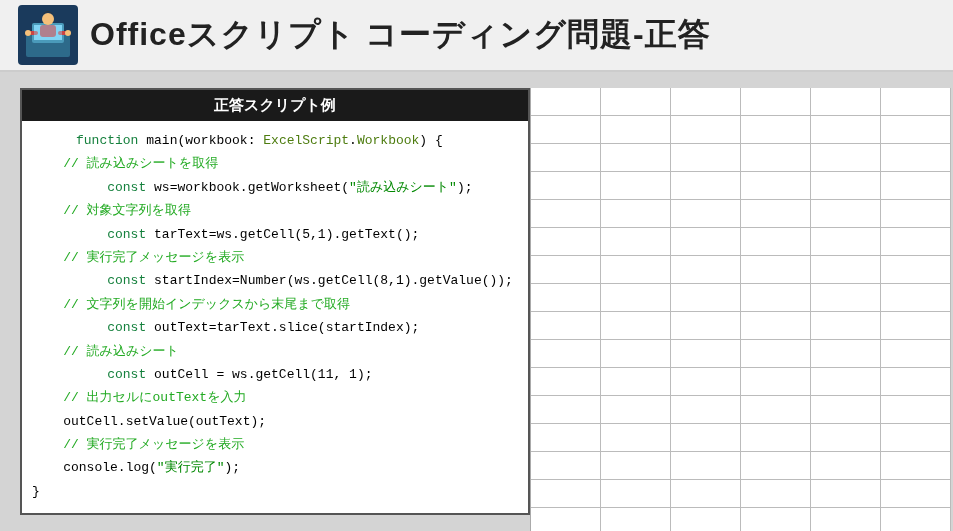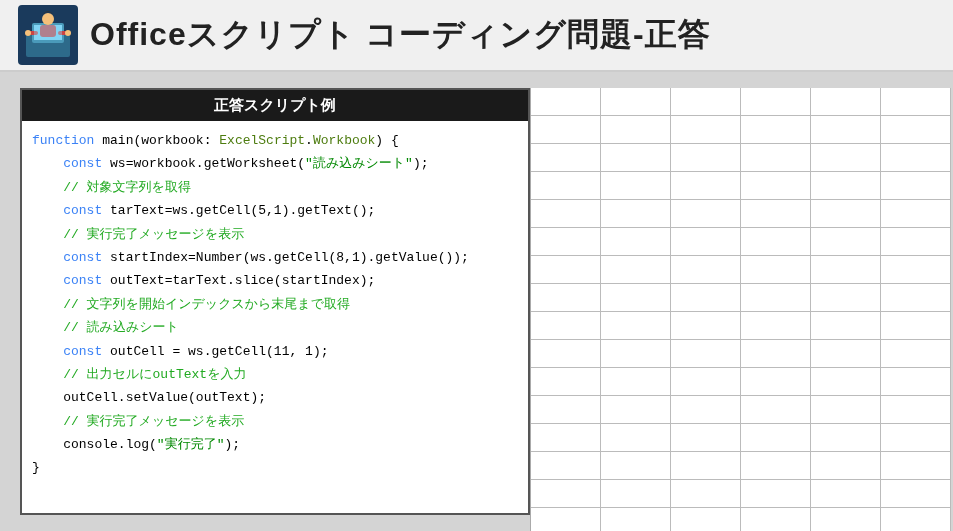--- a/index.html
+++ b/index.html
@@ -71,21 +71,21 @@
       font-size: 13px;
       line-height: 1.8;
       background: white;
     }
 
     .code-line {
       display: block;
       white-space: pre;
     }
 
-    .kw-blue { color: #3b82f6; }
+    .kw-blue { color: #15803d; margin-left: 44px; }
     .kw-cyan { color: #4d7c0f; }
     .kw-string { color: #008800; }
     .kw-comment { color: #22aa22; }
     .kw-default { color: #000; text-align: right; }
 
     .right-area {
       flex: 1;
       background: #d4d4d4;
     }
 
@@ -131,34 +131,35 @@
   <span class="header-title">Officeスクリプト コーディング問題-正答</span>
 </div>
 
 <div class="main-content">
   <div class="code-panel">
     <div class="code-panel-title">正答スクリプト例</div>
     <div class="code-body">
 
       <span class="code-line"><span class="kw-blue">function</span> <span class="kw-default">main</span><span class="kw-default">(workbook: </span><span class="kw-cyan">ExcelScript</span><span class="kw-default">.</span><span class="kw-cyan">Workbook</span><span class="kw-default">) {</span></span>
 
+      <span class="code-line">    <span class="kw-comment">// 読み込みシートを取得</span></span>
 
       <span class="code-line">    <span class="kw-blue">const</span> <span class="kw-default">ws=workbook.getWorksheet(</span><span class="kw-string">"読み込みシート"</span><span class="kw-default">);</span></span>
 
       <span class="code-line">    <span class="kw-comment">// 対象文字列を取得</span></span>
 
       <span class="code-line">    <span class="kw-blue">const</span> <span class="kw-default">tarText=ws.getCell(5,1).getText();</span></span>
 
       <span class="code-line">    <span class="kw-comment">// 実行完了メッセージを表示</span></span>
 
       <span class="code-line">    <span class="kw-blue">const</span> <span class="kw-default">startIndex=Number(ws.getCell(8,1).getValue());</span></span>
 
+      <span class="code-line">    <span class="kw-comment">// 文字列を開始インデックスから末尾まで取得</span></span>
+
       <span class="code-line">    <span class="kw-blue">const</span> <span class="kw-default">outText=tarText.slice(startIndex);</span></span>
-
-      <span class="code-line">    <span class="kw-comment">// 文字列を開始インデックスから末尾まで取得</span></span>
 
       <span class="code-line">    <span class="kw-comment">// 読み込みシート</span></span>
 
       <span class="code-line">    <span class="kw-blue">const</span> <span class="kw-default">outCell = ws.getCell(11, 1);</span></span>
 
       <span class="code-line">    <span class="kw-comment">// 出力セルにoutTextを入力</span></span>
 
       <span class="code-line">    <span class="kw-default">outCell.setValue(outText);</span></span>
 
       <span class="code-line">    <span class="kw-comment">// 実行完了メッセージを表示</span></span>

